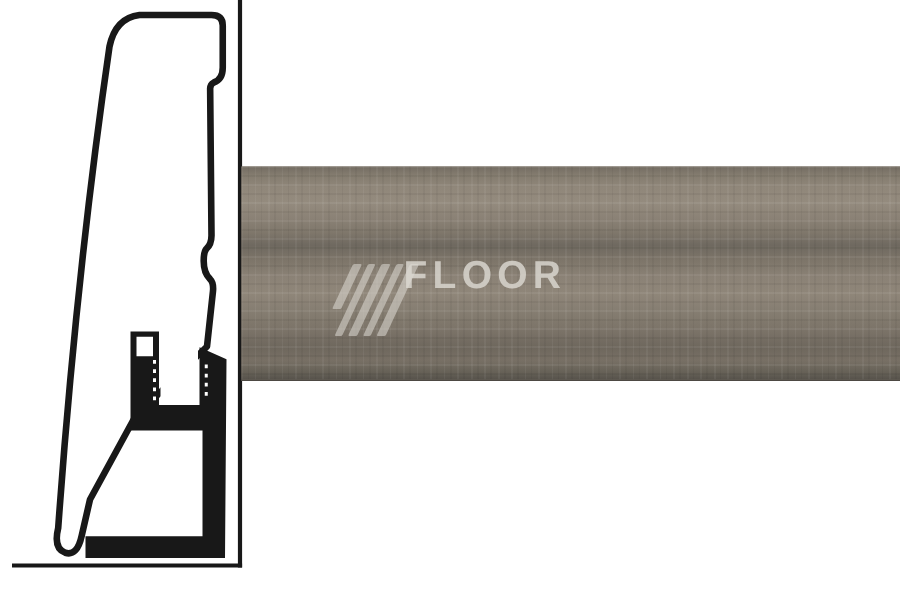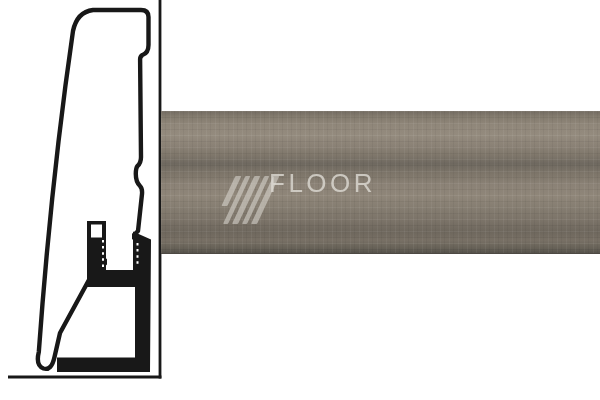--- a/index.html
+++ b/index.html
@@ -48,21 +48,21 @@
     display:flex;transform:skewX(-25deg);transform-origin:50% 100%;
     opacity:.55;
   }
   .wm-stripes .stripe{
     width:5.5px;height:48px;margin-right:4px;border-radius:1px;
     background:var(--watermark-color,#dedbd4);
   }
   .wm-stripes .stripe:first-child{height:30px;}
   .wm-text{
     position:absolute;left:108px;top:61px;
-    font-size:26px;font-weight:normal;line-height:23.5px;
+    font-size:26px;font-weight:bold;line-height:23.5px;
     letter-spacing:3.5px;
     color:var(--watermark-color,#dedbd4);
     opacity:.8;
     white-space:nowrap;
     text-align:right;
   }
 </style>
 </head>
 <body>
 

